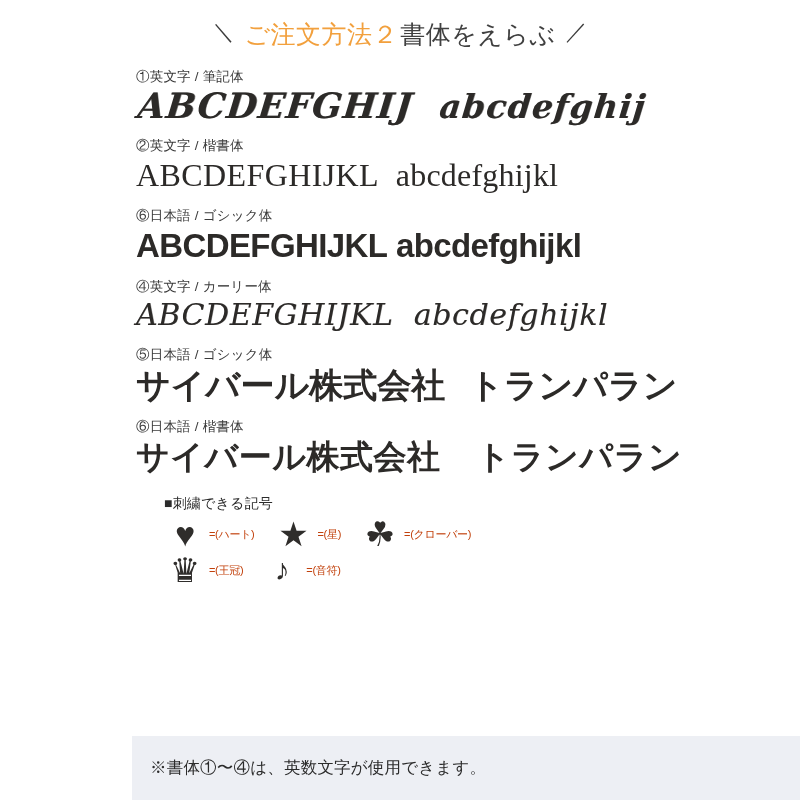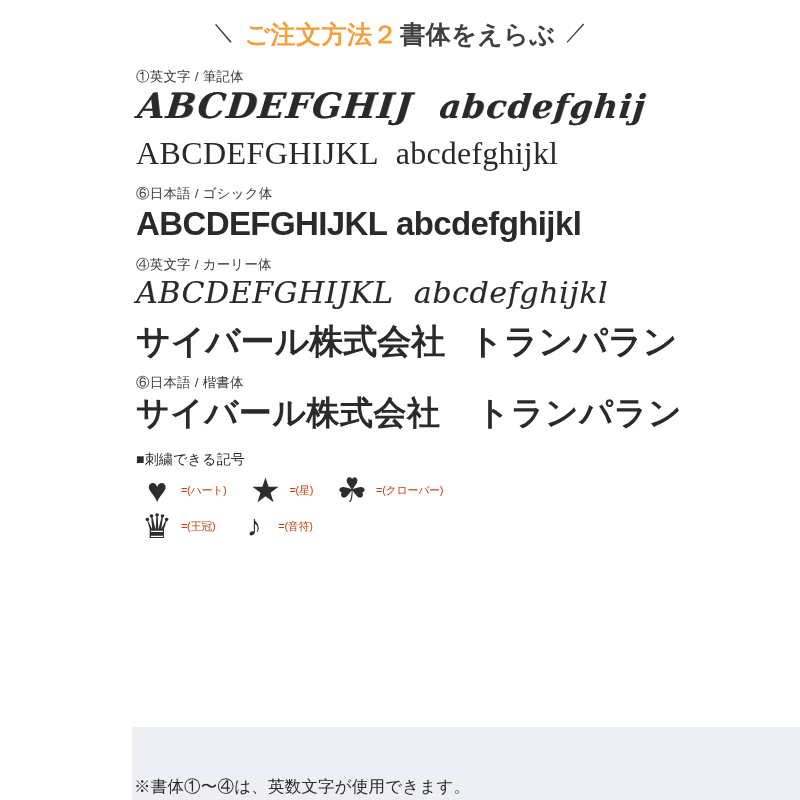--- a/index.html
+++ b/index.html
@@ -28,21 +28,21 @@
   }
   .slash-left, .slash-right {
     font-size: 22px;
     color: #3b3b3b;
     font-weight: 400;
     transform: translateY(-2px);
   }
   .slash-left { transform: translateY(-2px) rotate(0deg); }
   .header-title {
     font-size: 25px;
-    font-weight: 700;
+    font-weight: 400;
     letter-spacing: 0.5px;
     display: flex;
     align-items: baseline;
     gap: 2px;
   }
   .title-orange { color: #f2a03d; }
   .title-dark { color: #404040; }
 
   
   .content {
@@ -113,20 +113,21 @@
     font-family: "DejaVu Serif", serif;
     font-weight: 700;
     font-size: 33px;
     letter-spacing: 0.5px;
     margin: 4px 0 14px 0;
   }
 
   
   .symbols {
     padding: 8px 0 0 136px;
+    margin-left: 28px;
   }
   .symbols-title {
     font-size: 14px;
     color: #2b2b2b;
     margin-bottom: 4px;
     letter-spacing: 0.2px;
   }
   .symbol-row {
     display: flex;
     align-items: center;
@@ -152,26 +153,26 @@
     color: #c2410c;
     letter-spacing: -0.3px;
   }
 
   
   .footer-note {
     position: absolute;
     left: 132px;
     right: 0;
     bottom: 0;
-    height: 73px;
+    height: 64px;
     background: #edeff4;
     display: flex;
     flex-direction: column;
-    justify-content: flex-end;
-    padding-left: 2px;
+    justify-content: center;
+    padding-left: 18px;
     box-sizing: border-box;
   }
   .footer-line {
     font-size: 16.5px;
     color: #2b2b2b;
     line-height: 1.55;
     letter-spacing: 0.2px;
   }
 </style>
 </head>
@@ -187,34 +188,36 @@
 </div>
 
 <div class="content">
 
   <div class="sample">
     <div class="sample-label">①英文字 / 筆記体</div>
     <div class="sample-art s1"><span>ABCDEFGHIJ</span>&nbsp;&nbsp;<span class="lower">abcdefghij</span></div>
   </div>
 
   <div class="sample">
+    <div class="sample-label">②英文字 / 楷書体</div>
     <div class="sample-art s2"><span>ABCDEFGHIJKL</span>&nbsp;&nbsp;<span class="lower">abcdefghijkl</span></div>
   </div>
 
   <div class="sample">
     <div class="sample-label">⑥日本語 / ゴシック体</div>
     <div class="sample-art s3"><span>ABCDEFGHIJKL</span>&nbsp;<span class="lower">abcdefghijkl</span></div>
   </div>
 
   <div class="sample">
     <div class="sample-label">④英文字 / カーリー体</div>
     <div class="sample-art s4"><span>ABCDEFGHIJKL</span>&nbsp;&nbsp;<span class="lower">abcdefghijkl</span></div>
   </div>
 
   <div class="sample">
+    <div class="sample-label">⑤日本語 / ゴシック体</div>
     <div class="sample-art s5"><span>サイバール株式会社</span>&nbsp;&nbsp;<span class="lower">トランパラン</span></div>
   </div>
 
   <div class="sample">
     <div class="sample-label">⑥日本語 / 楷書体</div>
     <div class="sample-art s6"><span>サイバール株式会社</span>&nbsp;&nbsp;&nbsp;<span class="lower">トランパラン</span></div>
   </div>
 
 </div>
 

